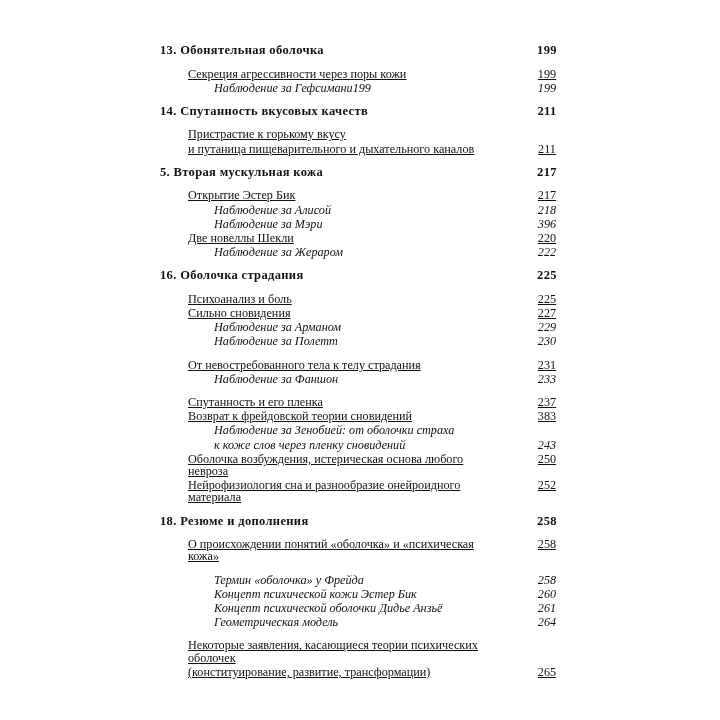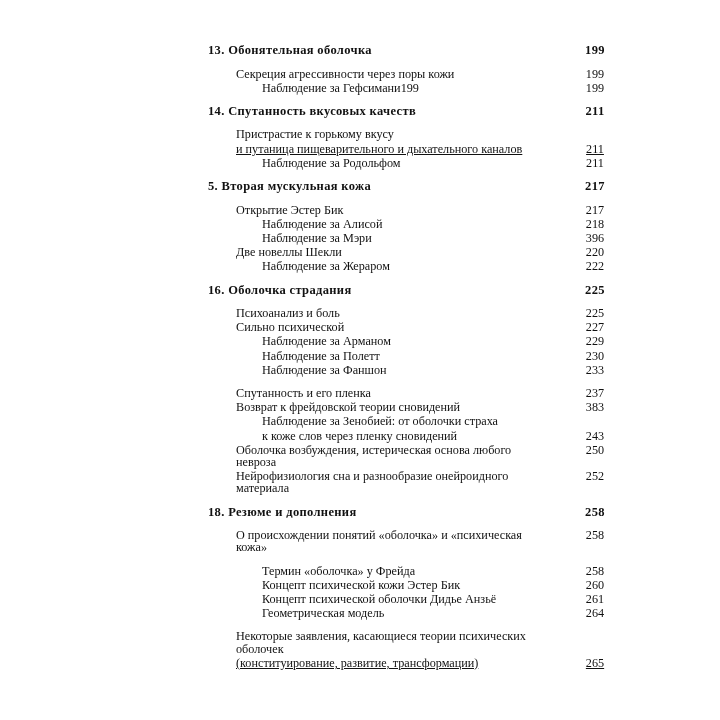--- a/index.html
+++ b/index.html
@@ -17,21 +17,20 @@
   .page {
     position: relative;
     width: 720px;
     height: 720px;
     box-sizing: border-box;
     padding: 44px 150px 0 160px;
   }
   .toc {
     width: 100%;
     border-collapse: collapse;
-    margin-left: 48px;
   }
   .toc tr td {
     vertical-align: top;
     padding: 0;
   }
   .row {
     line-height: 1.0;
   }
   .label-cell {
     padding-right: 10px !important;
@@ -52,37 +51,39 @@
     font-weight: bold;
     letter-spacing: 0.35px;
   }
   .lvl-chapter .label-cell {
     padding-left: 0px !important;
   }
   .lvl-1 .label-cell,
   .lvl-1 .page-cell {
     font-size: 12.2px;
     font-weight: normal;
+    text-decoration: underline;
   }
   .lvl-1 .label-cell {
     padding-left: 28px !important;
   }
   .lvl-1b .label-cell,
   .lvl-1b .page-cell {
     font-size: 12.2px;
     font-weight: normal;
     text-decoration: underline;
   }
   .lvl-1b .label-cell {
     padding-left: 28px !important;
   }
   .lvl-2 .label-cell,
   .lvl-2 .page-cell {
     font-size: 12.2px;
     font-weight: normal;
+    font-style: italic;
   }
   .lvl-2 .label-cell {
     padding-left: 54px !important;
   }
   .cont .label-cell {
     padding-left: 28px !important;
   }
   .cont2 .label-cell {
     padding-left: 54px !important;
   }
@@ -110,24 +111,20 @@
           <td class="page-cell">211</td>
         </tr>
         <tr class="row lvl-1 gap-md">
           <td class="label-cell">Пристрастие к горькому вкусу</td>
           <td class="page-cell"></td>
         </tr>
         <tr class="row lvl-1b cont tight">
           <td class="label-cell">и путаница пищеварительного и дыхательного каналов</td>
           <td class="page-cell">211</td>
         </tr>
-        <tr class="row lvl-2 tight">
-          <td class="label-cell">Наблюдение за Родольфом</td>
-          <td class="page-cell">211</td>
-        </tr>
         <tr class="row lvl-chapter gap-md">
           <td class="label-cell">5. Вторая мускульная кожа</td>
           <td class="page-cell">217</td>
         </tr>
         <tr class="row lvl-1 gap-md">
           <td class="label-cell">Открытие Эстер Бик</td>
           <td class="page-cell">217</td>
         </tr>
         <tr class="row lvl-2 tight">
           <td class="label-cell">Наблюдение за Алисой</td>
@@ -147,30 +144,34 @@
         </tr>
         <tr class="row lvl-chapter gap-md">
           <td class="label-cell">16. Оболочка страдания</td>
           <td class="page-cell">225</td>
         </tr>
         <tr class="row lvl-1 gap-md">
           <td class="label-cell">Психоанализ и боль</td>
           <td class="page-cell">225</td>
         </tr>
         <tr class="row lvl-1 tight">
-          <td class="label-cell">Сильно психической</td>
+          <td class="label-cell">Сильно сновидения</td>
           <td class="page-cell">227</td>
         </tr>
         <tr class="row lvl-2 tight">
           <td class="label-cell">Наблюдение за Арманом</td>
           <td class="page-cell">229</td>
         </tr>
         <tr class="row lvl-2 tight">
           <td class="label-cell">Наблюдение за Полетт</td>
           <td class="page-cell">230</td>
+        </tr>
+        <tr class="row lvl-1 gap-md">
+          <td class="label-cell">От невостребованного тела к телу страдания</td>
+          <td class="page-cell">231</td>
         </tr>
         <tr class="row lvl-2 tight">
           <td class="label-cell">Наблюдение за Фаншон</td>
           <td class="page-cell">233</td>
         </tr>
         <tr class="row lvl-1 gap-md">
           <td class="label-cell">Спутанность и его пленка</td>
           <td class="page-cell">237</td>
         </tr>
         <tr class="row lvl-1 tight">

